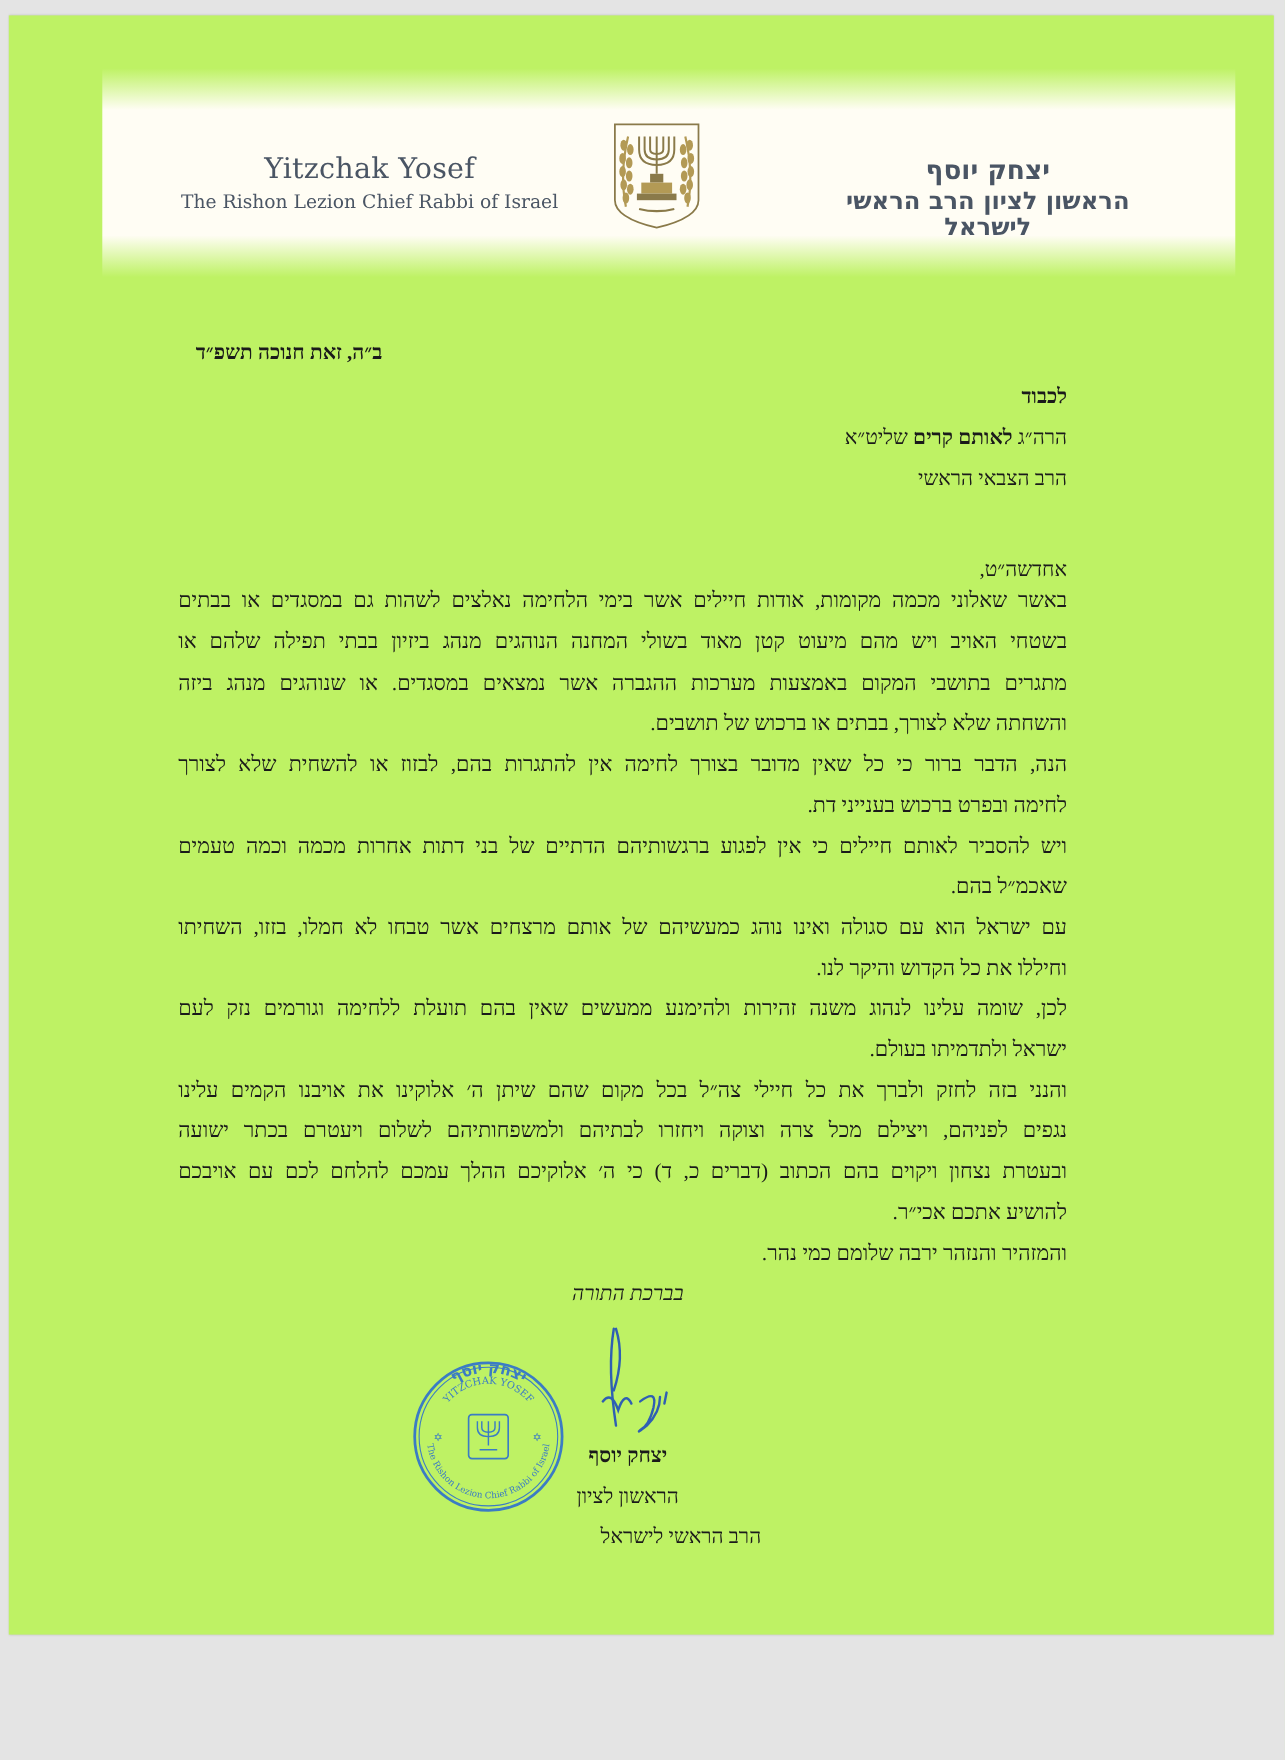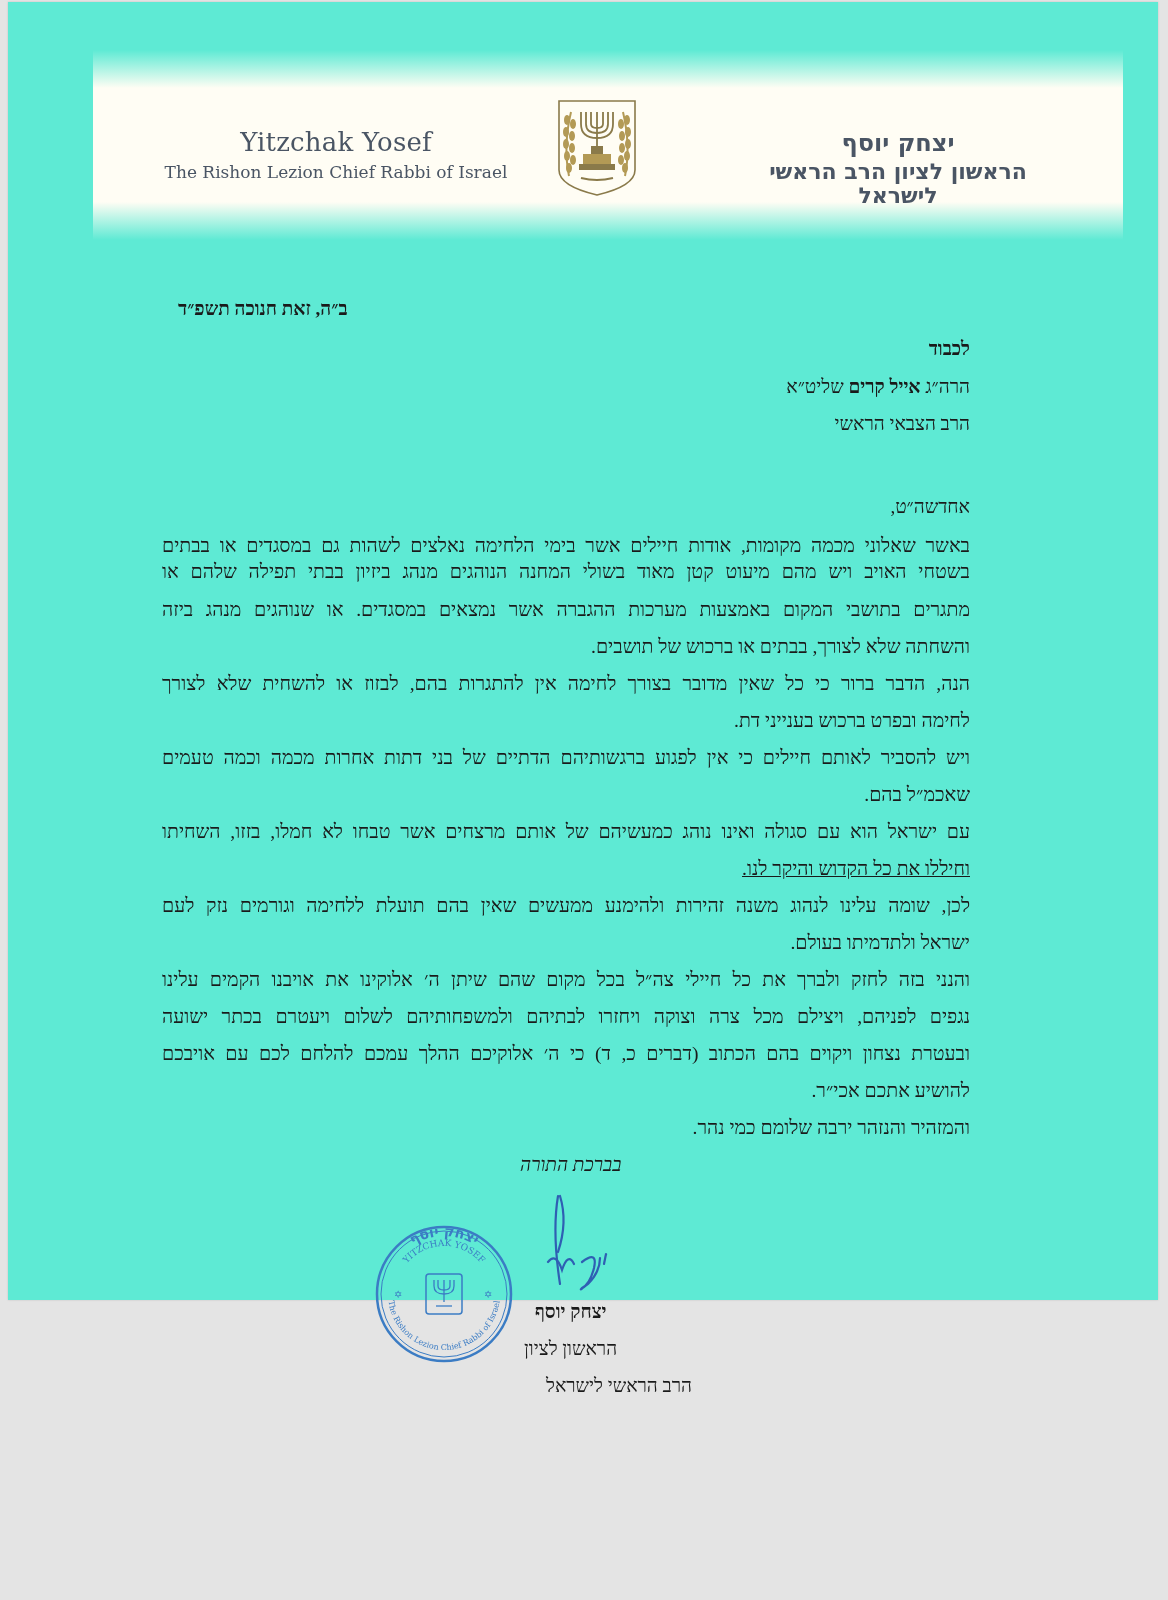--- a/index.html
+++ b/index.html
@@ -6,24 +6,24 @@
       margin: 0;
       padding: 0;
       width: 1168px;
       height: 1600px;
       background: #e4e4e4;
       overflow: hidden;
     }
     .page {
       position: absolute;
       left: 8px;
-      top: 2px;
+      top: 14px;
       width: 1150px;
-      height: 1298px;
-      background: #5eead4;
+      height: 1472px;
+      background: #bef264;
       box-shadow: 0 0 2px rgba(0,0,0,0.15);
     }
     .letterhead {
       position: absolute;
       left: 85px;
       top: 48px;
       width: 1030px;
       height: 190px;
       background: linear-gradient(180deg, rgba(255,253,244,0) 0%, #fffdf4 20%, #fffdf4 80%, rgba(255,253,244,0) 100%);
     }
@@ -176,37 +176,37 @@
   <div class="lh-he">
     <div class="name">יצחק יוסף</div>
     <div class="title">הראשון לציון הרב הראשי לישראל</div>
   </div>
 
   <div class="text bold" style="left:170px; top:295px;">ב״ה, זאת חנוכה תשפ״ד</div>
 
   <div class="text bold" style="right:188px; top:335px;">לכבוד</div>
   <div class="text" style="right:188px; top:373px;">
     <span>הרה״ג</span>
-    <span class="bold">אייל קרים</span>
+    <span class="bold">לאותם קרים</span>
     <span>שליט״א</span>
   </div>
   <div class="text" style="right:188px; top:410px;">הרב הצבאי הראשי</div>
 
   <div class="text" style="right:188px; top:465px;margin-top:28px;">אחדשה״ט,</div>
 
-  <div class="body-line" style="top:521px;margin-top:11px;">באשר שאלוני מכמה מקומות, אודות חיילים אשר בימי הלחימה נאלצים לשהות גם במסגדים או בבתים</div>
+  <div class="body-line" style="top:521px;">באשר שאלוני מכמה מקומות, אודות חיילים אשר בימי הלחימה נאלצים לשהות גם במסגדים או בבתים</div>
   <div class="body-line" style="top:558px;">בשטחי האויב ויש מהם מיעוט קטן מאוד בשולי המחנה הנוהגים מנהג ביזיון בבתי תפילה שלהם או</div>
   <div class="body-line" style="top:596px;">מתגרים בתושבי המקום באמצעות מערכות ההגברה אשר נמצאים במסגדים. או שנוהגים מנהג ביזה</div>
   <div class="body-line last" style="top:633px;">והשחתה שלא לצורך, בבתים או ברכוש של תושבים.</div>
   <div class="body-line" style="top:670px;">הנה, הדבר ברור כי כל שאין מדובר בצורך לחימה אין להתגרות בהם, לבזוז או להשחית שלא לצורך</div>
   <div class="body-line last" style="top:707px;">לחימה ובפרט ברכוש בענייני דת.</div>
   <div class="body-line" style="top:744px;">ויש להסביר לאותם חיילים כי אין לפגוע ברגשותיהם הדתיים של בני דתות אחרות מכמה וכמה טעמים</div>
   <div class="body-line last" style="top:781px;">שאכמ״ל בהם.</div>
   <div class="body-line" style="top:818px;">עם ישראל הוא עם סגולה ואינו נוהג כמעשיהם של אותם מרצחים אשר טבחו לא חמלו, בזזו, השחיתו</div>
-  <div class="body-line last" style="top:855px;text-decoration:underline;">וחיללו  את כל הקדוש והיקר לנו.</div>
+  <div class="body-line last" style="top:855px;">וחיללו  את כל הקדוש והיקר לנו.</div>
   <div class="body-line" style="top:892px;">לכן, שומה עלינו לנהוג משנה זהירות ולהימנע ממעשים שאין בהם תועלת ללחימה וגורמים נזק לעם</div>
   <div class="body-line last" style="top:929px;">ישראל ולתדמיתו בעולם.</div>
   <div class="body-line" style="top:966px;">והנני בזה לחזק ולברך את כל חיילי צה״ל בכל מקום שהם שיתן ה׳ אלוקינו את אויבנו הקמים עלינו</div>
   <div class="body-line" style="top:1003px;">נגפים לפניהם, ויצילם מכל צרה וצוקה ויחזרו לבתיהם ולמשפחותיהם לשלום ויעטרם בכתר ישועה</div>
   <div class="body-line" style="top:1040px;">ובעטרת נצחון ויקוים בהם הכתוב (דברים כ, ד) כי ה׳ אלוקיכם ההלך עמכם להלחם לכם עם אויבכם</div>
   <div class="body-line last" style="top:1077px;">להושיע אתכם אכי״ר.</div>
   <div class="body-line last" style="top:1114px;">והמזהיר והנזהר ירבה שלומם כמי נהר.</div>
 
   <div class="sig-block" style="left:512px; top:1151px;font-style:italic;">בברכת התורה</div>
 

